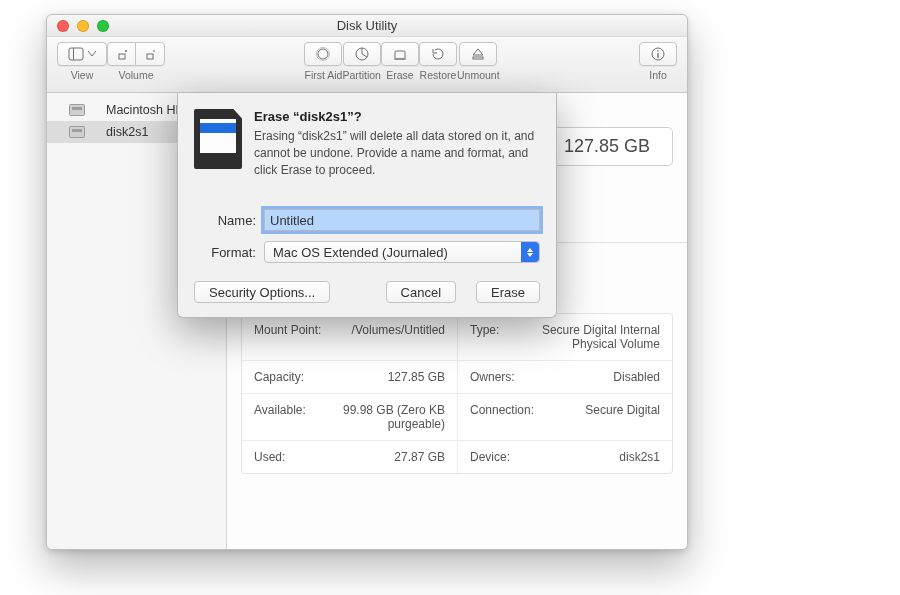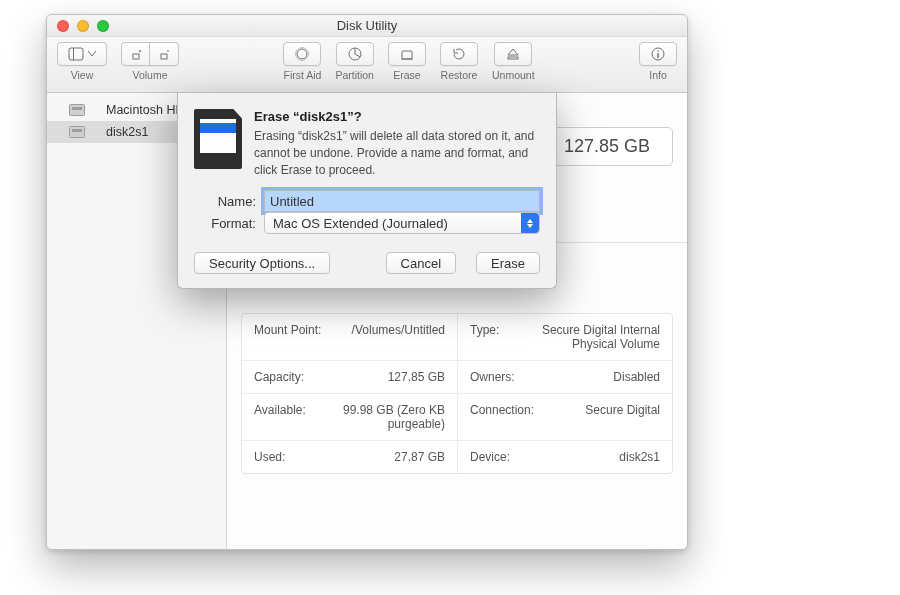--- a/index.html
+++ b/index.html
@@ -34,21 +34,20 @@
   .dot.red { background:#ff5f57;} .dot.yellow{background:#febc2e;} .dot.green{background:#28c840;}
   .title { position:absolute; left:0; right:0; text-align:center; font-size:13px; color:#3c3c3c; pointer-events:none;}
   
   .toolbar {
     height: 56px;
     background: linear-gradient(#f9f9f9,#eaeaea);
     border-bottom: 1px solid #c8c8c8;
     display: flex;
     align-items: flex-start;
     padding: 5px 10px 0 10px;
-    gap: 14px;
   }
   .tgroup { display:flex; flex-direction:column; align-items:center; }
   .segbtn {
     background: linear-gradient(#ffffff,#f2f2f2);
     border: 1px solid #c4c4c4;
     border-radius: 4px; height:24px;
     display:flex; align-items:center; justify-content:center;
     padding: 0 10px;
     box-shadow: 0 1px 0 rgba(0,0,0,0.04);
   }
@@ -139,21 +138,21 @@
     clip-path: polygon(0 0, 82% 0, 100% 16%, 100% 100%, 0 100%);
   }
   .sd-card .label {
     position:absolute; left:6px; right:6px; top:10px; height:34px;
     background:#fdfdfd;
   }
   .sd-card .stripe { position:absolute; left:6px; right:6px; top:14px; height:10px; background:#1f6fe0;}
   .sheet-msg { font-size:12px; }
   .sheet-title { font-weight:600; font-size:13px; color:#222; margin-bottom:4px;}
   .sheet-body { color:#4b4b4b; line-height:1.4;}
-  .form { margin-top:12px; display:grid; grid-template-columns:70px 1fr; align-items:center;}
+  .form { margin-top:31px; display:grid; grid-template-columns:70px 1fr; row-gap:10px; align-items:center;}
   .flabel { text-align:right; padding-right:8px; font-size:13px; color:#333;}
   .text-input {
     height:22px; border:1px solid #b9b9b9; box-shadow:0 0 0 3px rgba(74,144,246,0.6);
     padding:0 5px; font-size:13px; color:#333; background:#fff; width:100%;
   }
   .select {
     height:22px; border:1px solid #c3c3c3; border-radius:4px; background:linear-gradient(#ffffff,#f3f3f3);
     display:flex; align-items:center; padding:0 22px 0 8px; font-size:13px; position:relative; width:100%;
   }
   .select .caret {

